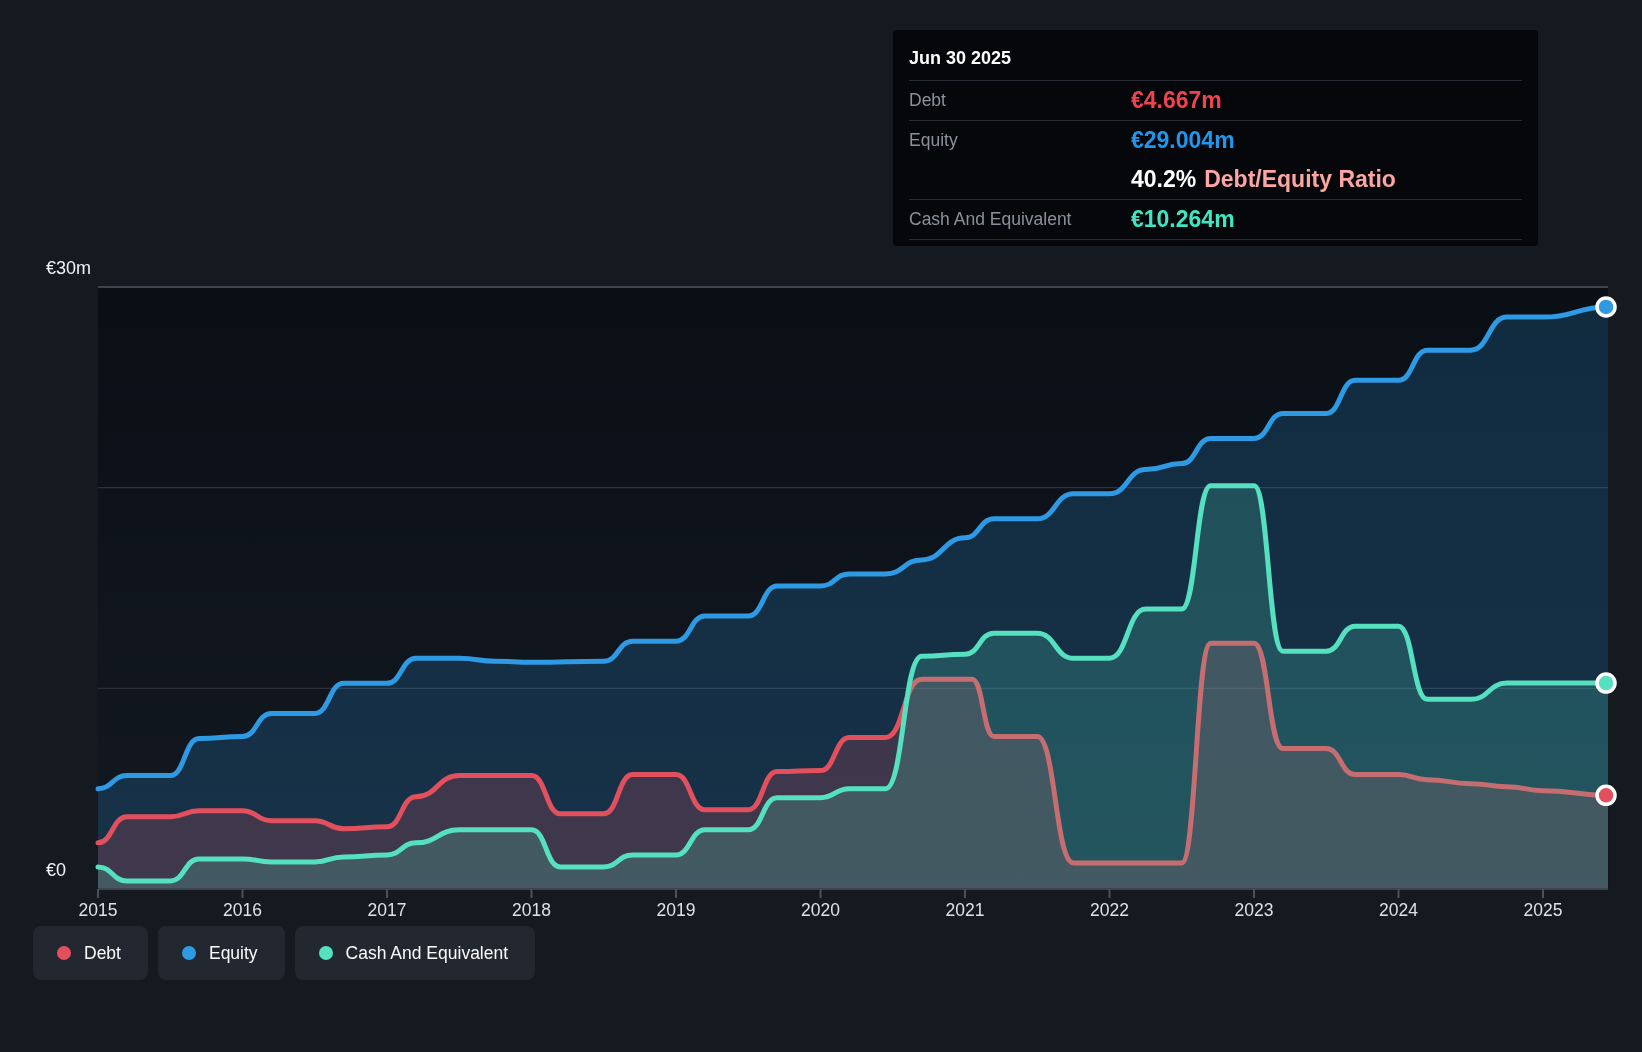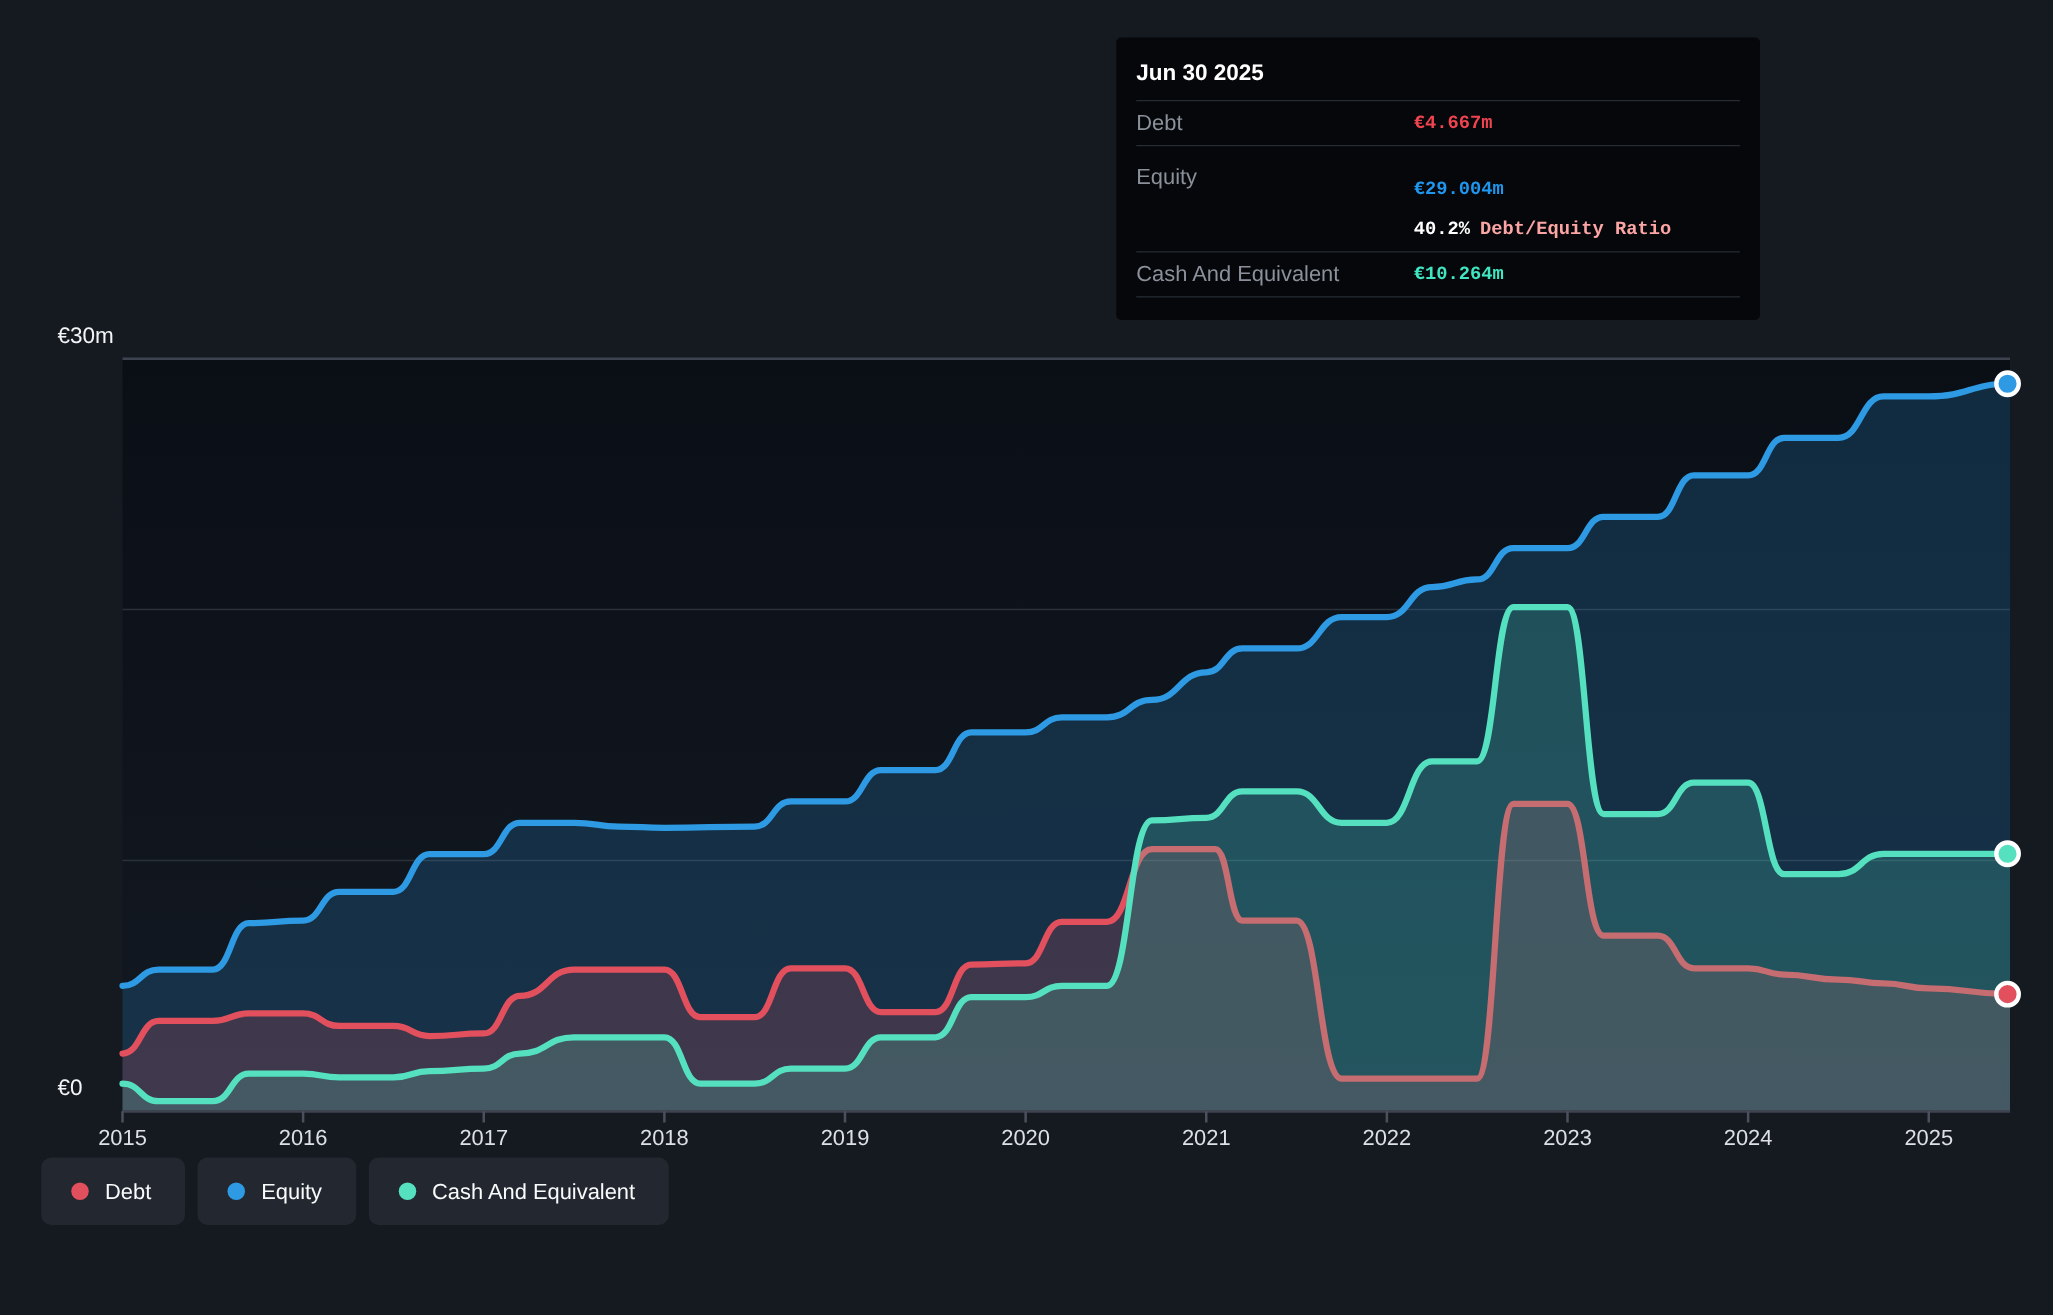--- a/index.html
+++ b/index.html
@@ -9,31 +9,31 @@
     font-family:"Liberation Sans","DejaVu Sans",sans-serif;
     -webkit-font-smoothing:antialiased;
   }
   #chart-svg{position:absolute;left:0;top:0;}
   #chart-svg text{font-family:"Liberation Sans","DejaVu Sans",sans-serif;}
   .year-label{font-size:17.5px;fill:#dde1e6;}
   .yaxis-label{font-size:18px;fill:#f2f4f6;font-weight:400;}
 
   
   .tooltip{
-    position:absolute;left:893px;top:30px;width:515px;box-sizing:border-box;
-    background:#05070a;border-radius:4px;padding:10px 16px 18px 16px;z-index:5;
+    position:absolute;left:893px;top:30px;width:645px;box-sizing:border-box;
+    background:#05070a;border-radius:4px;padding:10px 16px 6px 16px;z-index:5;
   }
   .tooltip-title{
     color:#ffffff;font-size:18px;font-weight:700;padding:8px 0 11px 0;
     border-bottom:1px solid #272c34;
   }
   .tt-row{display:flex;align-items:center;padding:6px 0;min-height:23px;}
   .tt-row.sep{border-bottom:1px solid #272c34;}
   .tt-label{width:222px;flex:0 0 auto;color:#8b919b;font-size:17.5px;}
-  .tt-value{font-size:15px;font-weight:700;font-family:Liberation Mono, monospace;}
+  .tt-value{font-size:23px;font-weight:700;}
   .tt-ratio-label{color:#fca5a5;font-weight:700;margin-left:8px;}
 
   
   .legend{position:absolute;left:33px;top:926px;display:flex;gap:10px;z-index:5;}
   .legend-chip{
     display:flex;align-items:center;gap:13px;height:54px;
     padding:0 27px 0 24px;background:#23272f;border-radius:8px;cursor:pointer;
   }
   .legend-dot{width:14px;height:14px;border-radius:50%;flex:0 0 auto;}
   .legend-label{color:#fafbfc;font-size:17.5px;font-weight:400;white-space:nowrap;}
@@ -104,21 +104,21 @@
   </svg>
 
   <div class="tooltip">
     <div class="tooltip-title">Jun 30 2025</div>
     <div class="tt-row sep">
       <div class="tt-label">Debt</div>
       <div class="tt-value" style="color: rgb(239, 68, 80);">€4.667m</div>
     </div>
     <div class="tt-row">
       <div class="tt-label">Equity</div>
-      <div class="tt-value" style="color: rgb(31, 151, 238); margin-top: 20px;">€29.004m</div>
+      <div class="tt-value" style="color: rgb(31, 151, 238);">€29.004m</div>
     </div>
     <div class="tt-row sep">
       <div class="tt-label"></div>
       <div class="tt-value" style="color:#ffffff">
         <span>40.2%</span><span class="tt-ratio-label">Debt/Equity Ratio</span>
       </div>
     </div>
     <div class="tt-row sep">
       <div class="tt-label">Cash And Equivalent</div>
       <div class="tt-value" style="color: rgb(64, 230, 194); text-align: right;">€10.264m</div>

